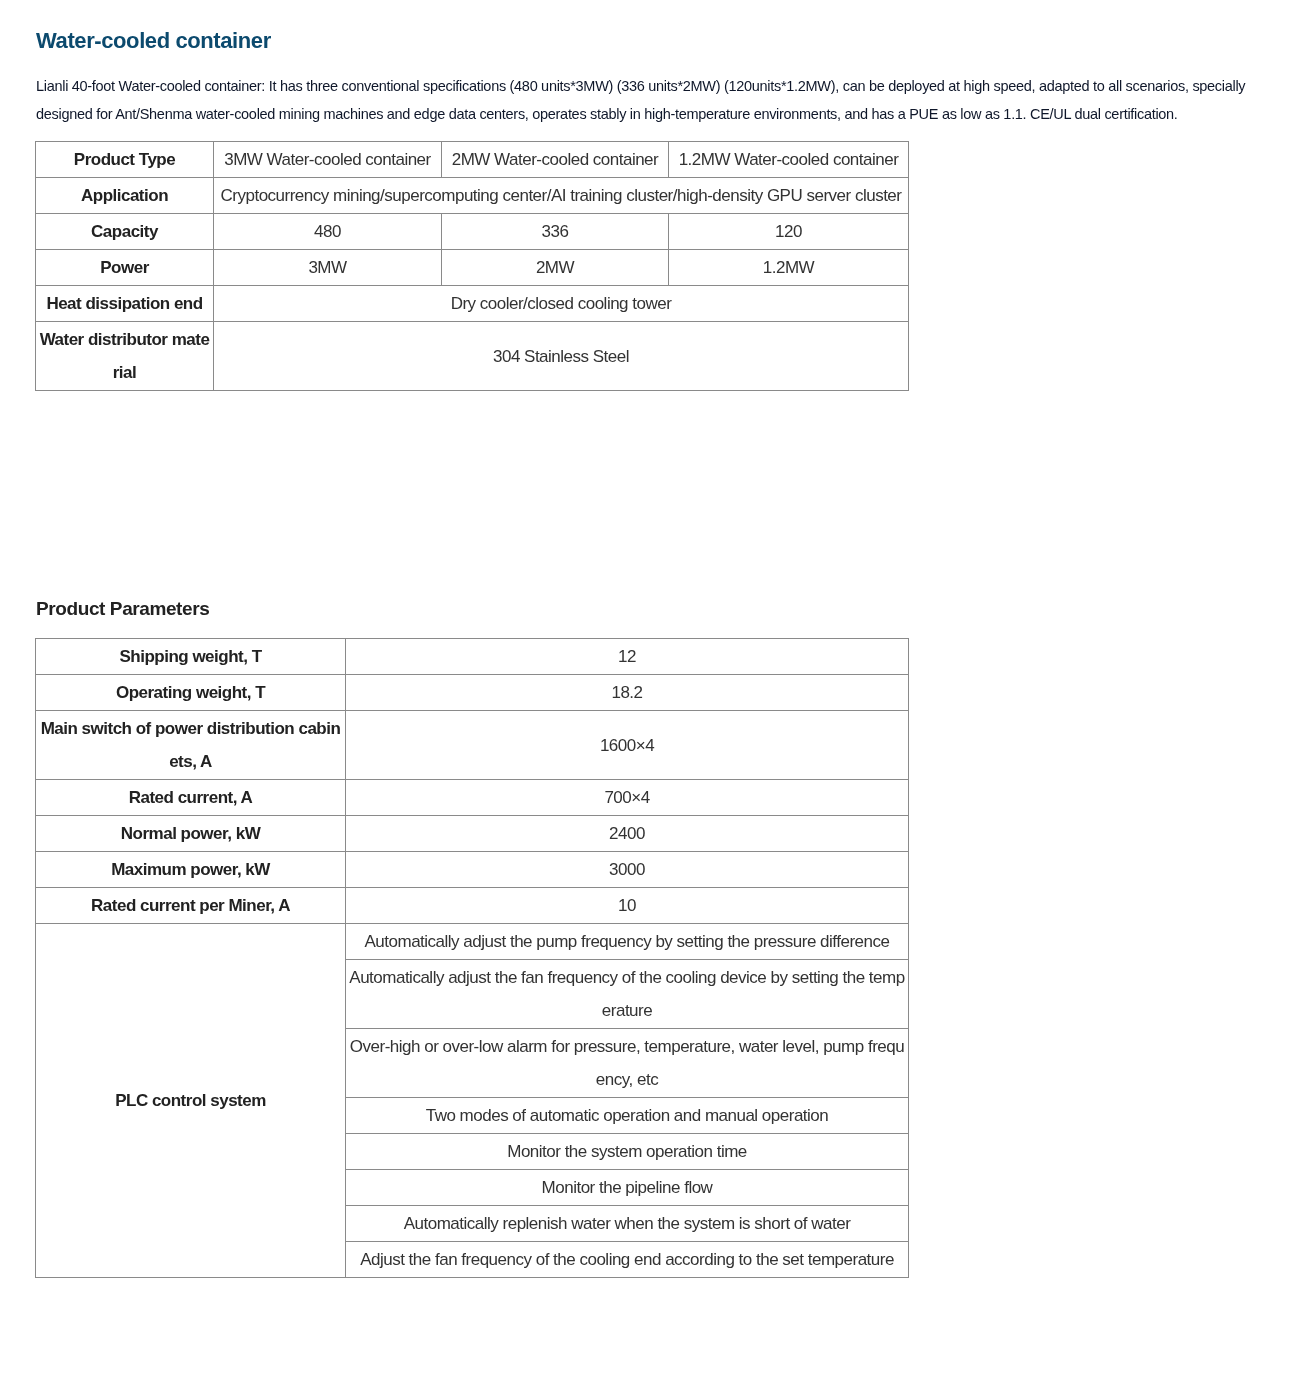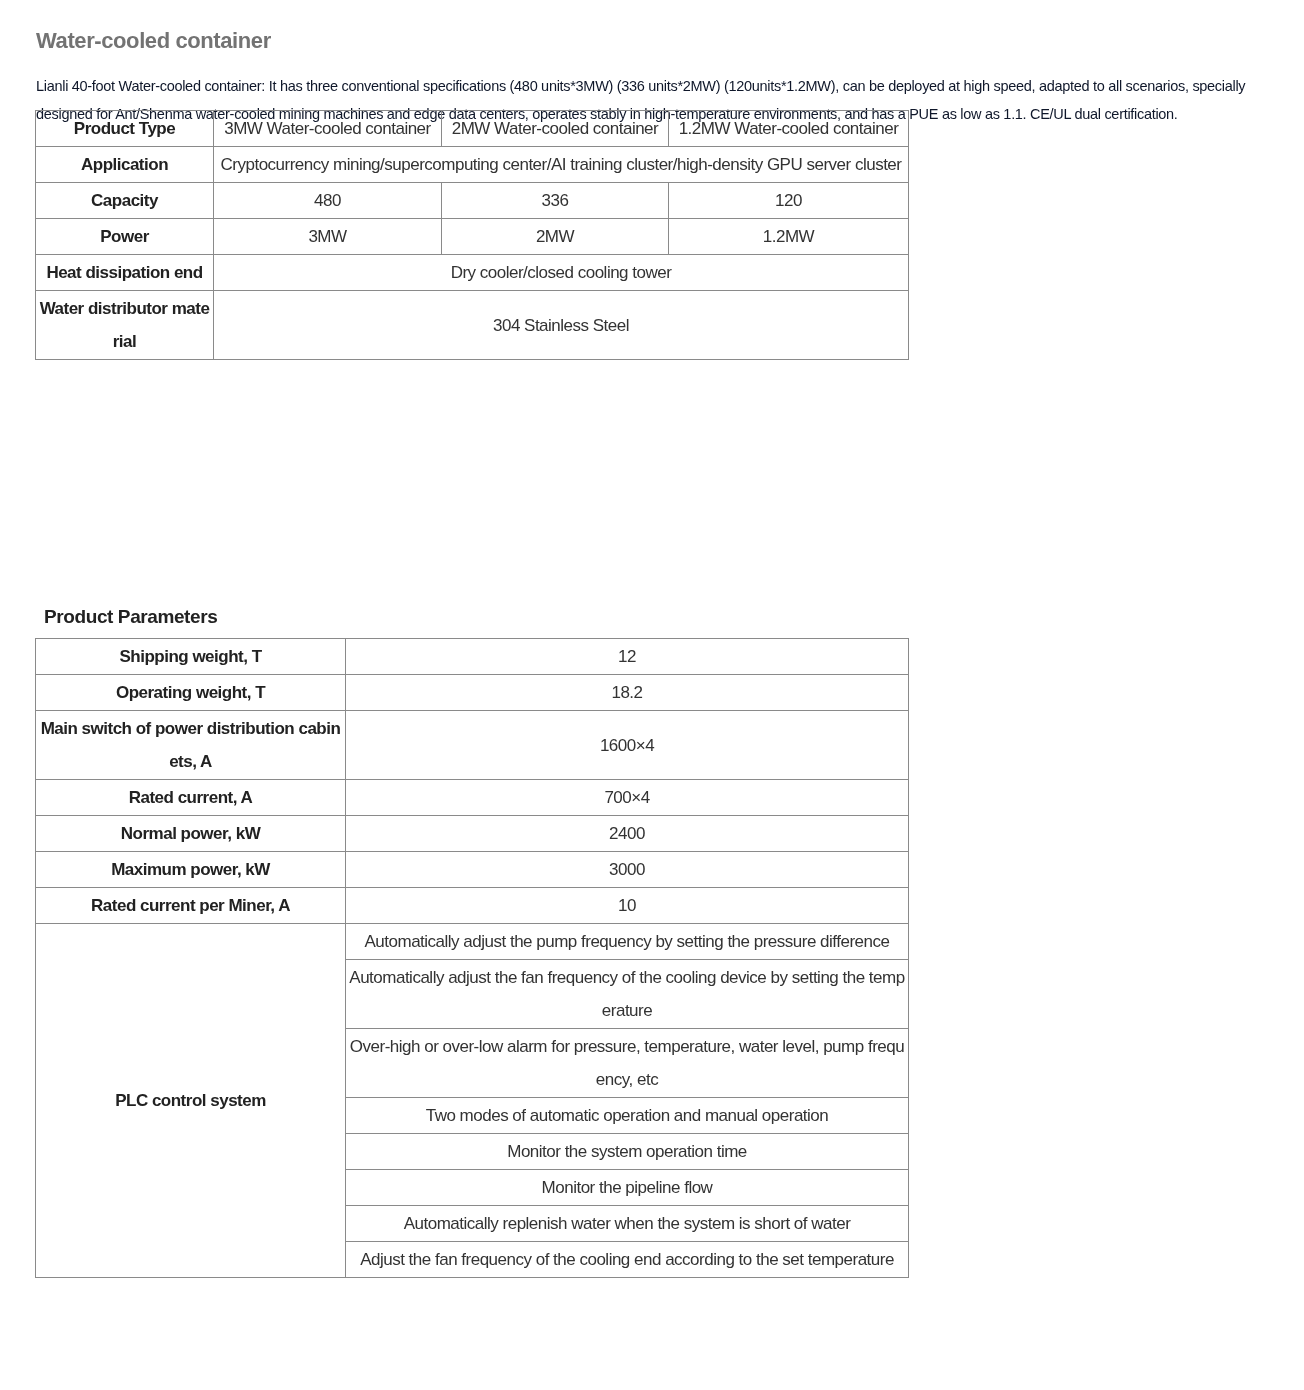--- a/index.html
+++ b/index.html
@@ -2,41 +2,41 @@
 <html><head>
 <meta charset="utf-8">
 <style>
   html, body { margin: 0; padding: 0; background: #ffffff; }
   body {
     width: 1304px; height: 1390px; overflow: hidden; position: relative;
     font-family: "Liberation Sans", sans-serif; color: #333333;
   }
   .title {
     position: absolute; left: 36px; top: 28px;
-    font-size: 22px; font-weight: bold; color: #737373; margin: 0;
+    font-size: 22px; font-weight: bold; color: #0c4a6e; margin: 0;
     letter-spacing: -0.4px;
   }
   .intro {
     position: absolute; left: 36px; top: 72px; width: 1245px;
     font-size: 14.5px; line-height: 28px; color: #0f172a; margin: 0;
     letter-spacing: -0.3px;
   }
   table {
     position: absolute; left: 35px; border-collapse: collapse; table-layout: fixed;
   }
   td {
     border: 1.5px solid #8a8a8a; text-align: center; vertical-align: middle;
     font-size: 17px; line-height: 33px; padding: 1px 2px; color: #333333;
     letter-spacing: -0.5px; word-break: break-all;
   }
   td.hdr { font-weight: bold; color: #222222; }
-  #spec-table { top: 110px; width: 873px; border-radius: 28px; }
+  #spec-table { top: 141px; width: 873px; border-radius: 28px; }
   #spec-table td { height: 33px; }
   .section-title {
-    position: absolute; left: 36px; top: 598px; margin: 8px;
+    position: absolute; left: 36px; top: 598px; margin: 0;
     font-size: 19px; font-weight: bold; color: #222222; letter-spacing: -0.4px;
   }
   #param-table { top: 638px; width: 873px; }
   #param-table td { height: 33px; }
 </style>
 </head>
 <body>
 
 <h1 class="title">Water-cooled container</h1>
 <p class="intro">Lianli 40-foot Water-cooled container: It has three conventional specifications (480 units*3MW) (336 units*2MW) (120units*1.2MW), can be deployed at high speed, adapted to all scenarios, specially designed for Ant/Shenma water-cooled mining machines and edge data centers, operates stably in high-temperature environments, and has a PUE as low as 1.1. CE/UL dual certification.</p>

